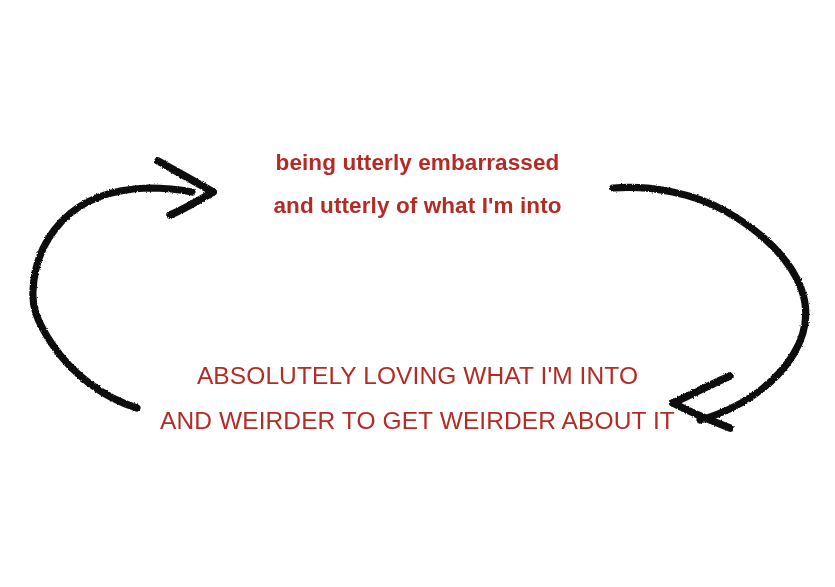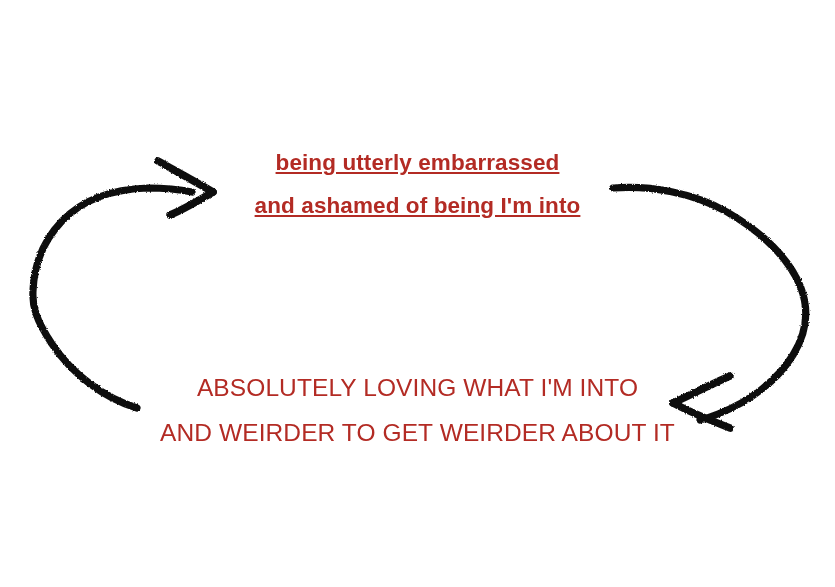--- a/index.html
+++ b/index.html
@@ -31,26 +31,25 @@
   }
   #top-text {
     left: 0;
     top: 152px;
     width: 835px;
   }
   #top-text .line {
     font-size: 22.5px;
     font-weight: 700;
     letter-spacing: 0.1px;
-    text-decoration: underline;
   }
   #top-text .line.l1 { margin-bottom: 20px; }
   #bottom-text {
     left: 0;
-    top: 376px;
+    top: 364px;
     width: 835px;
   }
   #bottom-text .line {
     font-size: 24.5px;
     font-weight: 400;
     letter-spacing: 0.1px;
   }
   #bottom-text .line.l1 { margin-bottom: 20px; }
 </style>
 </head>
@@ -84,21 +83,21 @@
                C 810 312, 806 334, 793 355
                C 777 381, 749 402, 718 414
                C 710 417, 704 419, 700 420" fill="none" stroke="#0d0d0d" stroke-width="7.2" stroke-linecap="round" stroke-linejoin="round"></path>
       <path d="M 730 376 C 712 384, 688 396, 673 403" fill="none" stroke="#0d0d0d" stroke-width="7.6" stroke-linecap="round" stroke-linejoin="round"></path>
       <path d="M 673 403 C 688 411, 712 421, 730 428" fill="none" stroke="#0d0d0d" stroke-width="7.6" stroke-linecap="round" stroke-linejoin="round"></path>
     </g>
   </svg>
 
   <div id="top-text" class="text-block">
     <div class="line l1">being utterly embarrassed</div>
-    <div class="line l2">and ashamed of being I'm into</div>
+    <div class="line l2">and utterly of what I'm into</div>
   </div>
 
   <div id="bottom-text" class="text-block">
     <div class="line l1">ABSOLUTELY LOVING WHAT I'M INTO</div>
     <div class="line l2">AND WEIRDER TO GET WEIRDER ABOUT IT</div>
   </div>
 
 </div>
 
 </body></html>

